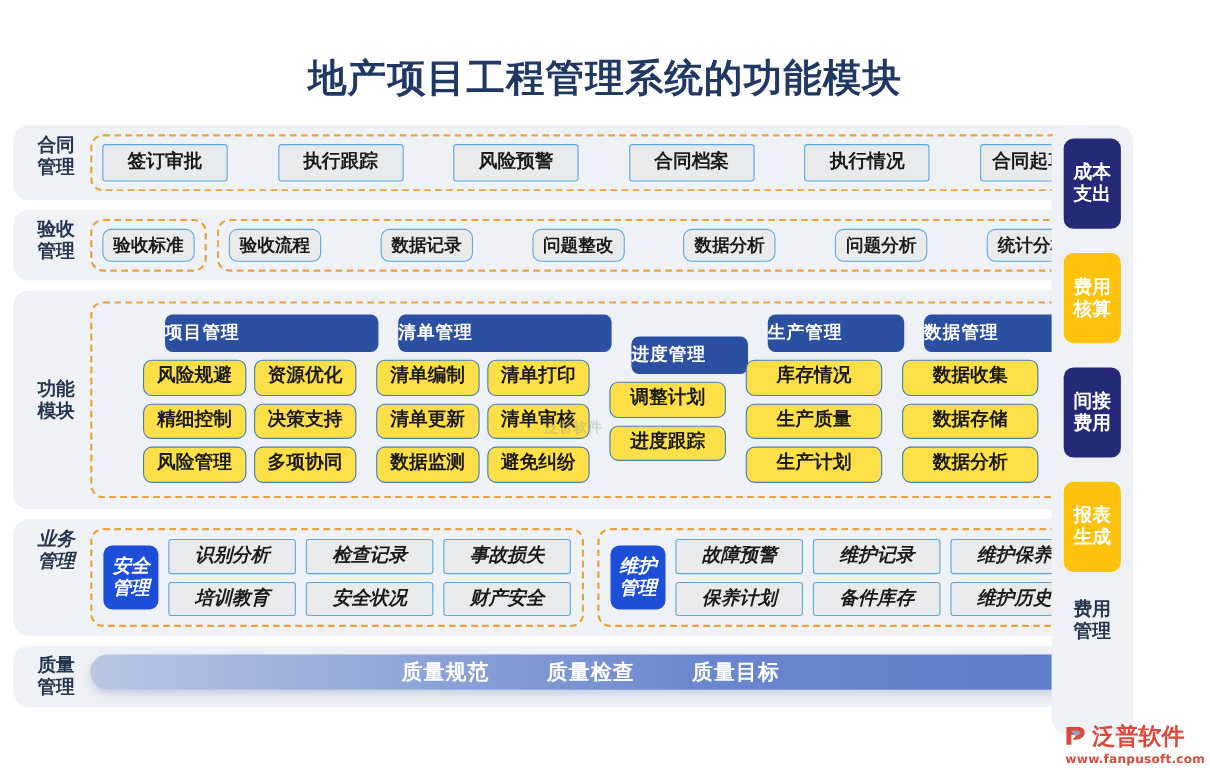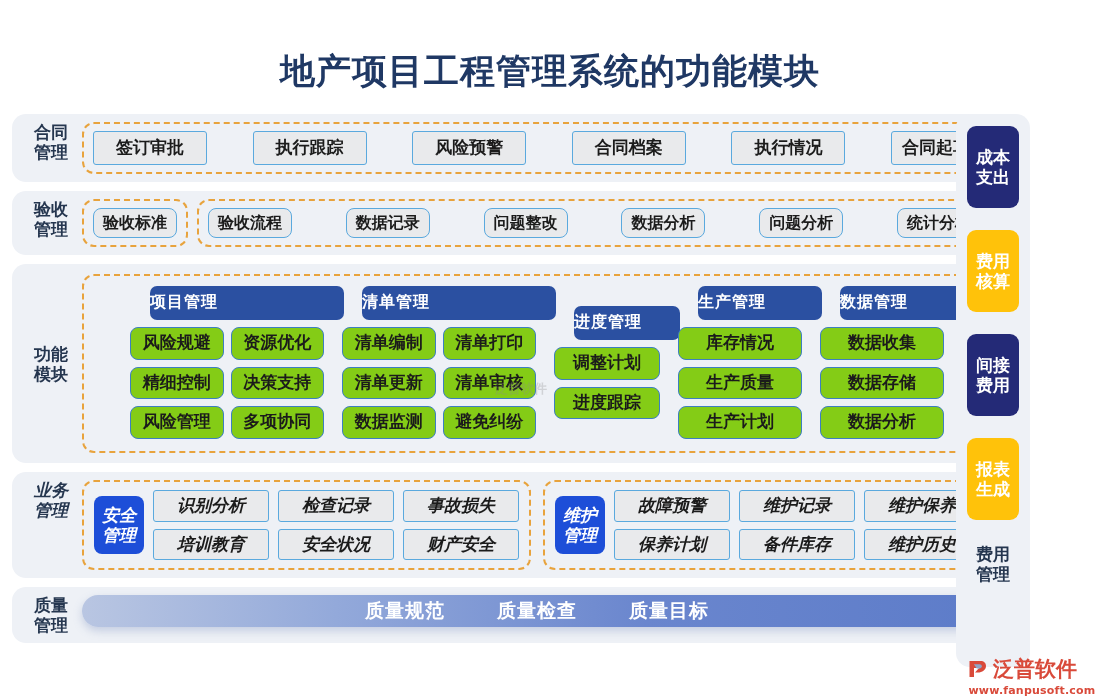--- a/index.html
+++ b/index.html
@@ -81,29 +81,30 @@
     padding: 6px 0 7px;
     width: 100%; text-align: left;
     margin-bottom: 7px;
     letter-spacing: 1px;
     margin-left: 40px;
   }
   .fgrid { display: grid; gap: 7px; width: 100%; }
   .fgrid.c2 { grid-template-columns: 1fr 1fr; }
   .fgrid.c1 { grid-template-columns: 1fr; }
   .ycell {
-    background: #84cc16;
+    background: #fde047;
     border: 1.6px solid #3d7fc1;
     border-radius: 8px;
     color: #1b1b1b;
     font-size: 17px; font-weight: bold;
     text-align: center;
     padding: 5px 6px 6px;
     white-space: nowrap;
     line-height: 1.15;
+    font-family: Liberation Mono, monospace;
   }
   .g-proj { width: 194px; }
   .g-list { width: 194px; }
   .g-prog { width: 106px; }
   .g-prod { width: 124px; }
   .g-data { width: 124px; }
 
   
   #business-row { padding: 8px 10px 8px 8px; font-style: italic; }
   #business-row .biz-wrap { flex:1; display:flex; gap: 12px; }

